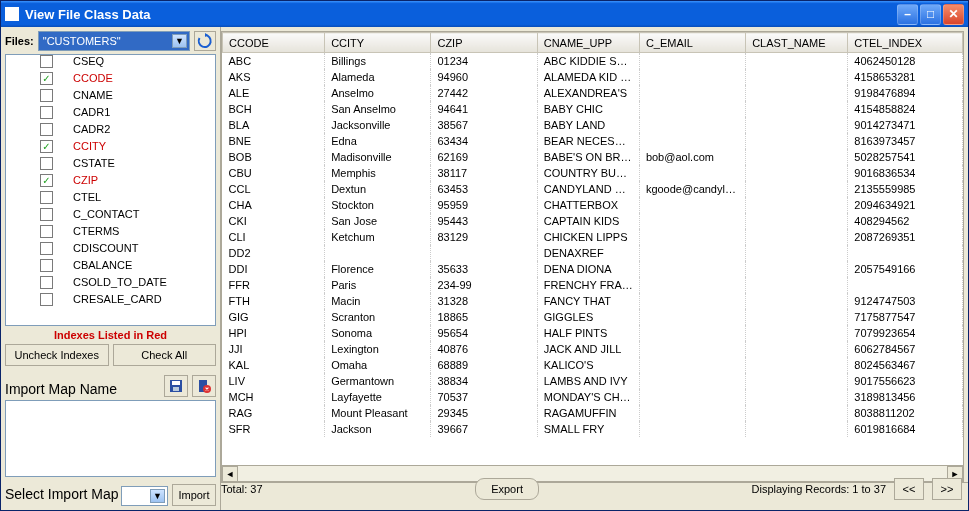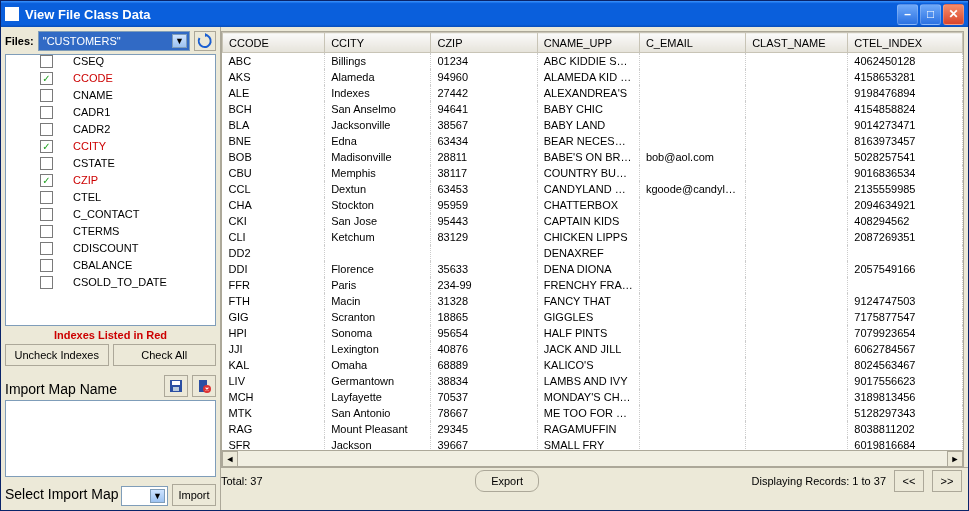--- a/index.html
+++ b/index.html
@@ -33,21 +33,21 @@
 .icon-btn { width: 24px; height: 22px; border: 1px solid #aca899; background: #ece9d8; display: flex; align-items: center; justify-content: center; }
 .right { flex: 1; display: flex; flex-direction: column; min-width: 0; }
 .grid-wrap { flex: 1; border: 1px solid #aca899; margin: 4px 4px 0 0; background: #fff; display: flex; flex-direction: column; min-height: 0; }
 .grid-scroll { flex: 1; overflow-y: scroll; overflow-x: hidden; }
 table { border-collapse: collapse; width: 100%; table-layout: fixed; }
 th { background: linear-gradient(#fafafa,#e6e3da); border: 1px solid #c8c4b6; height: 20px; text-align: left; padding: 0 6px; font-weight: normal; font-size: 11px; overflow: hidden; white-space: nowrap; }
 td { border-right: 1px dotted #ccc; height: 16px; padding: 0 6px; font-size: 11px; overflow: hidden; white-space: nowrap; text-overflow: ellipsis; }
 .hscroll { height: 16px; background: #ece9d8; border-top: 1px solid #aca899; display: flex; }
 .hscroll-btn { width: 16px; height: 16px; background: #ece9d8; border: 1px solid #aca899; display: flex; align-items: center; justify-content: center; font-size: 9px; }
 .hscroll-track { flex: 1; background: #f1efe2; }
-.bottom { height: 43px; display: flex; align-items: center; padding: 2px 6px 18px 0; gap: 8px; border-top: 1px solid #aca899; }
+.bottom { height: 28px; display: flex; align-items: center; padding: 2px 6px 18px 0; gap: 8px; border-top: 1px solid #aca899; }
 .bottom .total { flex: 0 0 auto; }
 .bottom .spacer { flex: 1; }
 .nav-btn { width: 30px; }
 .import-map-row { display: flex; align-items: flex-end; gap: 4px; margin-top: 4px; }
 .import-map-row .col { flex: 1; display: flex; flex-direction: row; gap: 2px; text-align: right; }
 .combo-white { height: 20px; border: 1px solid #7f9db9; background: #fff; position: relative; flex: 1; }
 .combo-white .arrow { position: absolute; right: 2px; top: 2px; width: 15px; height: 14px; background: linear-gradient(#cde3ff,#9cc2f1); border: 1px solid #7f9db9; display: flex; align-items: center; justify-content: center; font-size: 9px; }
 ::-webkit-scrollbar { width: 16px; height: 16px; }
 ::-webkit-scrollbar-track { background: #f1efe2; }
 ::-webkit-scrollbar-thumb { background: #c7d5ef; border: 1px solid #9db7dd; }
@@ -132,20 +132,24 @@
             <div class="chk-box"></div>
             <span class="chk-label">CDISCOUNT</span>
           </div>
           <div class="chk-row">
             <div class="chk-box"></div>
             <span class="chk-label">CBALANCE</span>
           </div>
           <div class="chk-row">
             <div class="chk-box"></div>
             <span class="chk-label">CSOLD_TO_DATE</span>
+          </div>
+          <div class="chk-row">
+            <div class="chk-box"></div>
+            <span class="chk-label">CRESALE_CARD</span>
           </div>
         </div>
 
       <div class="red-note">Indexes Listed in Red</div>
 
       <div class="row">
         <div class="btn">Uncheck Indexes</div>
         <div class="btn">Check All</div>
       </div>
 
@@ -219,21 +223,21 @@
                   <td>AKS</td>
                   <td>Alameda</td>
                   <td>94960</td>
                   <td>ALAMEDA KID S...</td>
                   <td></td>
                   <td></td>
                   <td>4158653281</td>
                 </tr>
                 <tr>
                   <td>ALE</td>
-                  <td>Indexes</td>
+                  <td>Anselmo</td>
                   <td>27442</td>
                   <td>ALEXANDREA'S</td>
                   <td></td>
                   <td></td>
                   <td>9198476894</td>
                 </tr>
                 <tr>
                   <td>BCH</td>
                   <td>San Anselmo</td>
                   <td>94641</td>
@@ -256,21 +260,21 @@
                   <td>Edna</td>
                   <td>63434</td>
                   <td>BEAR NECESSIT...</td>
                   <td></td>
                   <td></td>
                   <td>8163973457</td>
                 </tr>
                 <tr>
                   <td>BOB</td>
                   <td>Madisonville</td>
-                  <td>28811</td>
+                  <td>62169</td>
                   <td>BABE'S ON  BRO...</td>
                   <td>bob@aol.com</td>
                   <td></td>
                   <td>5028257541</td>
                 </tr>
                 <tr>
                   <td>CBU</td>
                   <td>Memphis</td>
                   <td>38117</td>
                   <td>COUNTRY BUNNY</td>
@@ -396,29 +400,20 @@
                   <td>9017556623</td>
                 </tr>
                 <tr>
                   <td>MCH</td>
                   <td>Layfayette</td>
                   <td>70537</td>
                   <td>MONDAY'S CHILD</td>
                   <td></td>
                   <td></td>
                   <td>3189813456</td>
-                </tr>
-                <tr>
-                  <td>MTK</td>
-                  <td>San Antonio</td>
-                  <td>78667</td>
-                  <td>ME TOO FOR KIDS</td>
-                  <td></td>
-                  <td></td>
-                  <td>5128297343</td>
                 </tr>
                 <tr>
                   <td>RAG</td>
                   <td>Mount Pleasant</td>
                   <td>29345</td>
                   <td>RAGAMUFFIN</td>
                   <td></td>
                   <td></td>
                   <td>8038811202</td>
                 </tr>

